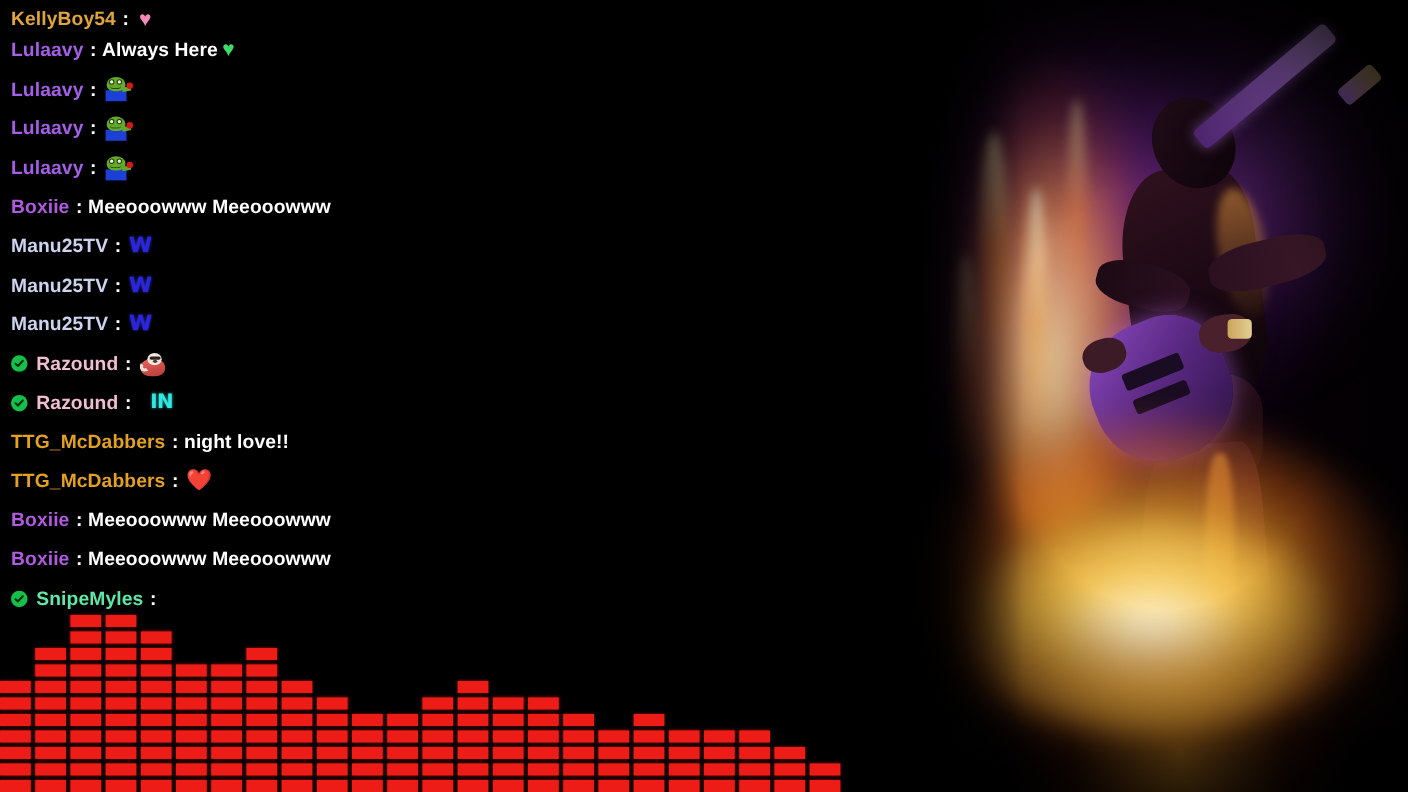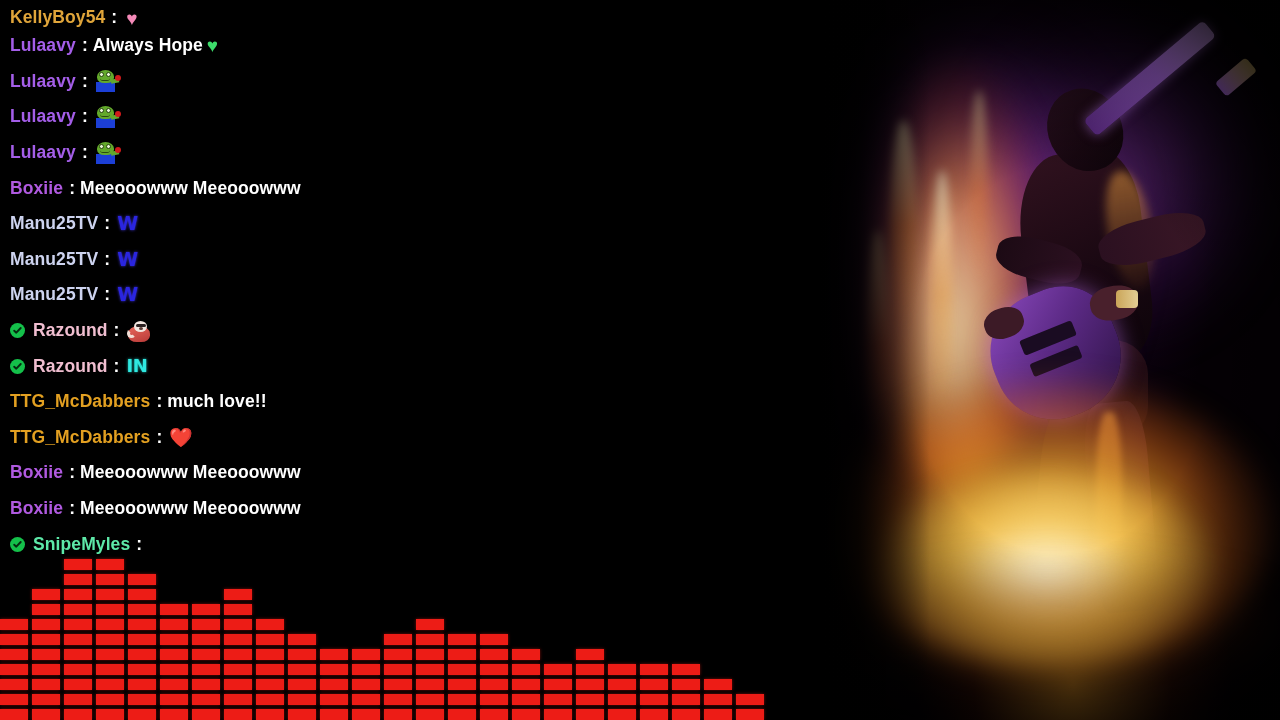--- a/index.html
+++ b/index.html
@@ -204,21 +204,21 @@
   
   .emote-w{
     font-size:19px; font-weight:900; color:#2a25e0; letter-spacing:-1px;
     text-shadow:0 0 3px rgba(70,60,255,.85), 0 0 1px #000;
     font-family:"DejaVu Sans", sans-serif; line-height:1; margin-left:2px;
   }
   
   .emote-in{
     font-size:18px; font-weight:900; color:#2fe8e0; letter-spacing:-.5px;
     text-shadow:0 0 3px rgba(40,230,225,.8);
-    font-family:"DejaVu Sans", sans-serif; line-height:1; margin-left:2px;
+    font-family:"DejaVu Sans", sans-serif; line-height:1; margin-left:12px;
   }
   
   .emote-critter{ position:relative; width:24px; height:22px; margin-left:2px; }
   .emote-critter .c-body{
     position:absolute; left:1px; top:6px; width:22px; height:16px;
     background:linear-gradient(160deg,#e8675c,#b93a38); border-radius:48% 48% 40% 40%;
   }
   .emote-critter .c-face{
     position:absolute; left:7px; top:1px; width:13px; height:11px;
     background:#f3e6e0; border-radius:50%;
@@ -289,21 +289,21 @@
 
   <div id="chat">
       <div class="msg clipped">
         <span class="uname" style="color: rgb(224, 165, 58);">KellyBoy54</span>
         <span class="sep">:</span>
         <span class="emo emote-green-heart" style="color: rgb(244, 138, 184);">♥</span>
       </div>
       <div class="msg">
         <span class="uname" style="color: rgb(164, 94, 232);">Lulaavy</span>
         <span class="sep">:</span>
-        <span class="text">Always Hope</span>
+        <span class="text">Always Here</span>
         <span class="emo emote-green-heart">♥</span>
       </div>
       <div class="msg">
         <span class="uname" style="color: rgb(164, 94, 232);">Lulaavy</span>
         <span class="sep">:</span>
         <span class="emo emote-pepe">
           <span class="pf-body"></span>
           <span class="pf-head"></span>
           <span class="pf-eye l"></span>
           <span class="pf-eye r"></span>
@@ -380,21 +380,21 @@
             <path d="M2.4 6.2 L4.7 8.4 L9.5 3.3" fill="none" stroke="#052b10" stroke-width="2.1" stroke-linecap="round" stroke-linejoin="round"></path>
           </svg>
         </span>
         <span class="uname" style="color: rgb(240, 190, 208);">Razound</span>
         <span class="sep">:</span>
         <span class="emo emote-in">IN</span>
       </div>
       <div class="msg">
         <span class="uname" style="color: rgb(227, 160, 33);">TTG_McDabbers</span>
         <span class="sep">:</span>
-        <span class="text">much love!!</span>
+        <span class="text">night love!!</span>
       </div>
       <div class="msg">
         <span class="uname" style="color: rgb(227, 160, 33);">TTG_McDabbers</span>
         <span class="sep">:</span>
         <span class="emo emote-red-heart">❤️</span>
       </div>
       <div class="msg">
         <span class="uname" style="color: rgb(176, 90, 224);">Boxiie</span>
         <span class="sep">:</span>
         <span class="text">Meeooowww Meeooowww</span>

